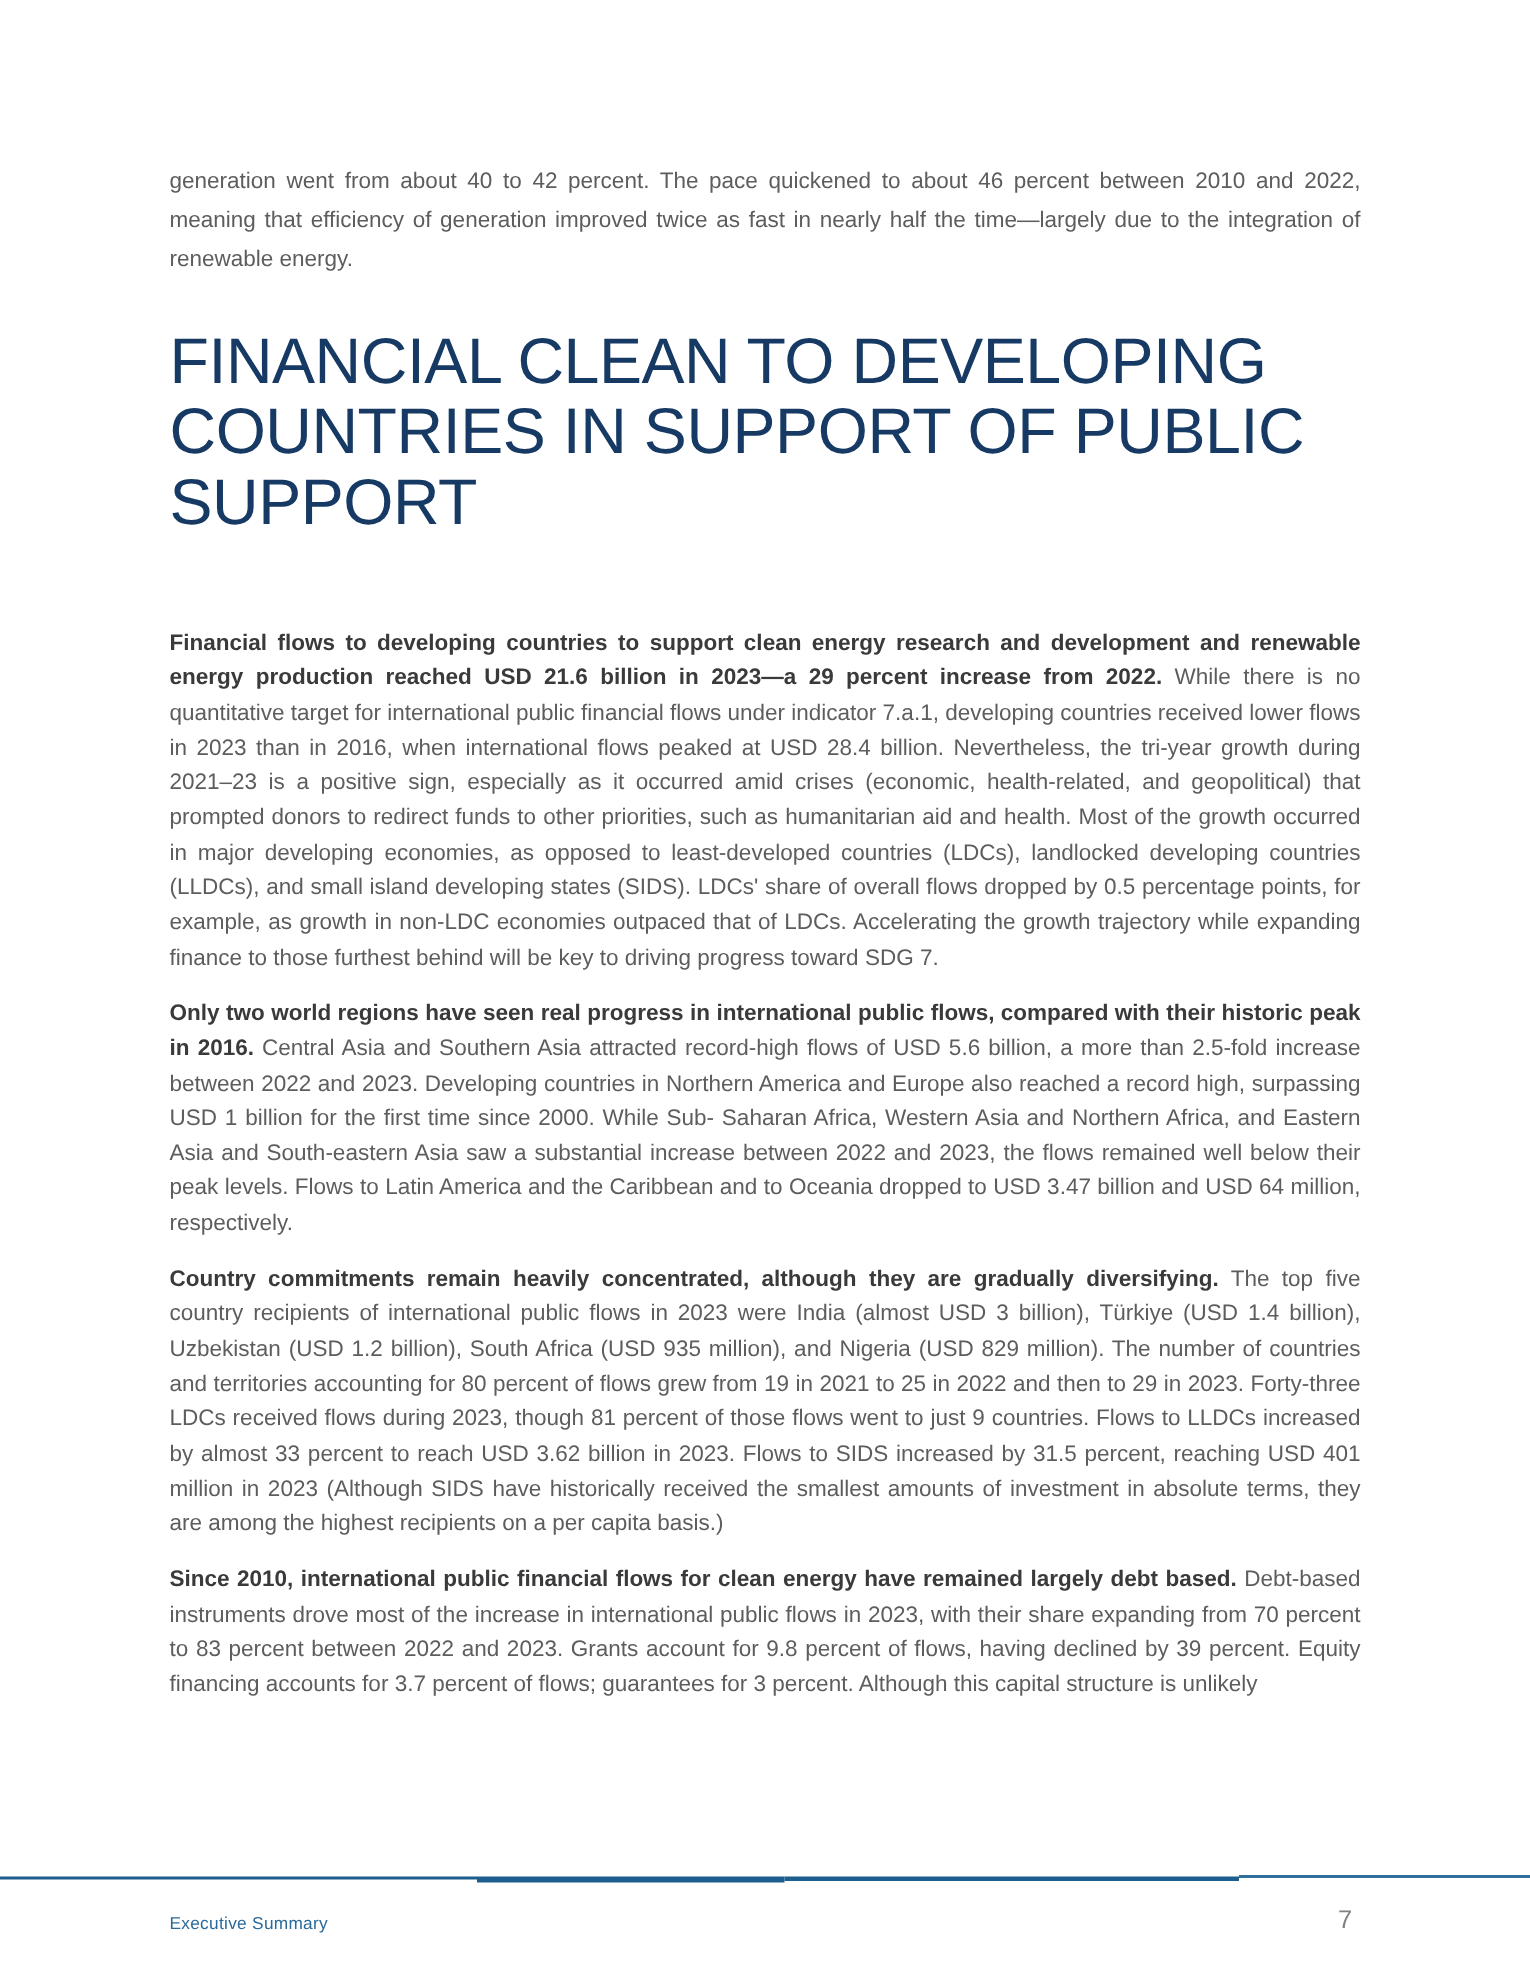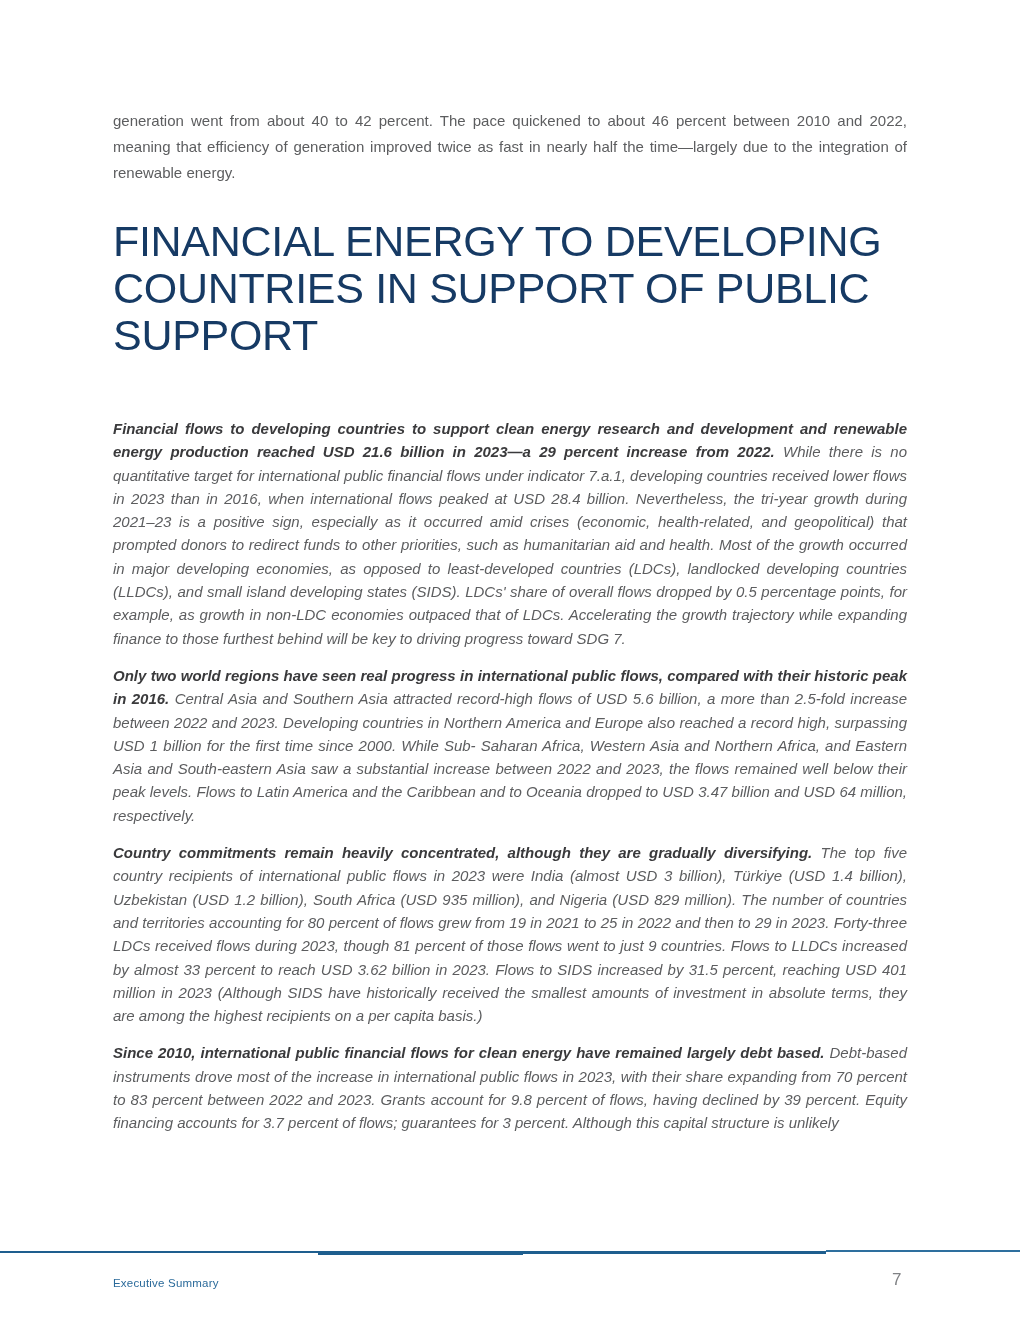--- a/index.html
+++ b/index.html
@@ -32,21 +32,21 @@
     margin: 32px 0 0 0;
     padding: 0;
     font-size: 43px;
     line-height: 47px;
     font-weight: 400;
     color: #163a64;
     letter-spacing: -0.3px;
   }
   .h-line { display: block; white-space: nowrap; }
   .h-strong { font-weight: 800; }
-  .paragraphs { margin-top: 58px; font-style: italic; }
+  .paragraphs { margin-top: 58px; }
   .body-para {
     margin: 0 0 14px 0;
     font-size: 15px;
     line-height: 23.3px;
     color: #5c5d5f;
     text-align: justify;
   }
   .lead {
     font-weight: 700;
     color: #3a3a3c;
@@ -76,21 +76,21 @@
 </head>
 <body>
 
 <div class="page">
 
   <div class="content">
 
     <p class="continuation">generation went from about 40 to 42 percent. The pace quickened to about 46 percent between 2010 and 2022, meaning that efficiency of generation improved twice as fast in nearly half the time—largely due to the integration of renewable energy.</p>
 
     <h1 class="sdg-heading">
-      <span class="h-line">FINANCIAL ENERGY TO DEVELOPING</span>
+      <span class="h-line">FINANCIAL CLEAN TO DEVELOPING</span>
       <span class="h-line">COUNTRIES IN SUPPORT OF PUBLIC</span>
       <span class="h-line">SUPPORT</span>
     </h1>
 
     <div class="paragraphs">
 
       <p class="body-para"><span class="lead">Financial flows to developing countries to support clean energy research and development and renewable energy production reached USD 21.6 billion in 2023—a 29 percent increase from 2022.</span><span> While there is no quantitative target for international public financial flows under indicator 7.a.1, developing countries received lower flows in 2023 than in 2016, when international flows peaked at USD 28.4 billion. Nevertheless, the tri-year growth during 2021–23 is a positive sign, especially as it occurred amid crises (economic, health-related, and geopolitical) that prompted donors to redirect funds to other priorities, such as humanitarian aid and health. Most of the growth occurred in major developing economies, as opposed to least-developed countries (LDCs), landlocked developing countries (LLDCs), and small island developing states (SIDS). LDCs' share of overall flows dropped by 0.5 percentage points, for example, as growth in non-LDC economies outpaced that of LDCs. Accelerating the growth trajectory while expanding finance to those furthest behind will be key to driving progress toward SDG 7.</span></p>
 
       <p class="body-para"><span class="lead">Only two world regions have seen real progress in international public flows, compared with their historic peak in 2016.</span><span> Central Asia and Southern Asia attracted record-high flows of USD 5.6 billion, a more than 2.5-fold increase between 2022 and 2023. Developing countries in Northern America and Europe also reached a record high, surpassing USD 1 billion for the first time since 2000. While Sub- Saharan Africa, Western Asia and Northern Africa, and Eastern Asia and South-eastern Asia saw a substantial increase between 2022 and 2023, the flows remained well below their peak levels. Flows to Latin America and the Caribbean and to Oceania dropped to USD 3.47 billion and USD 64 million, respectively.</span></p>
 

